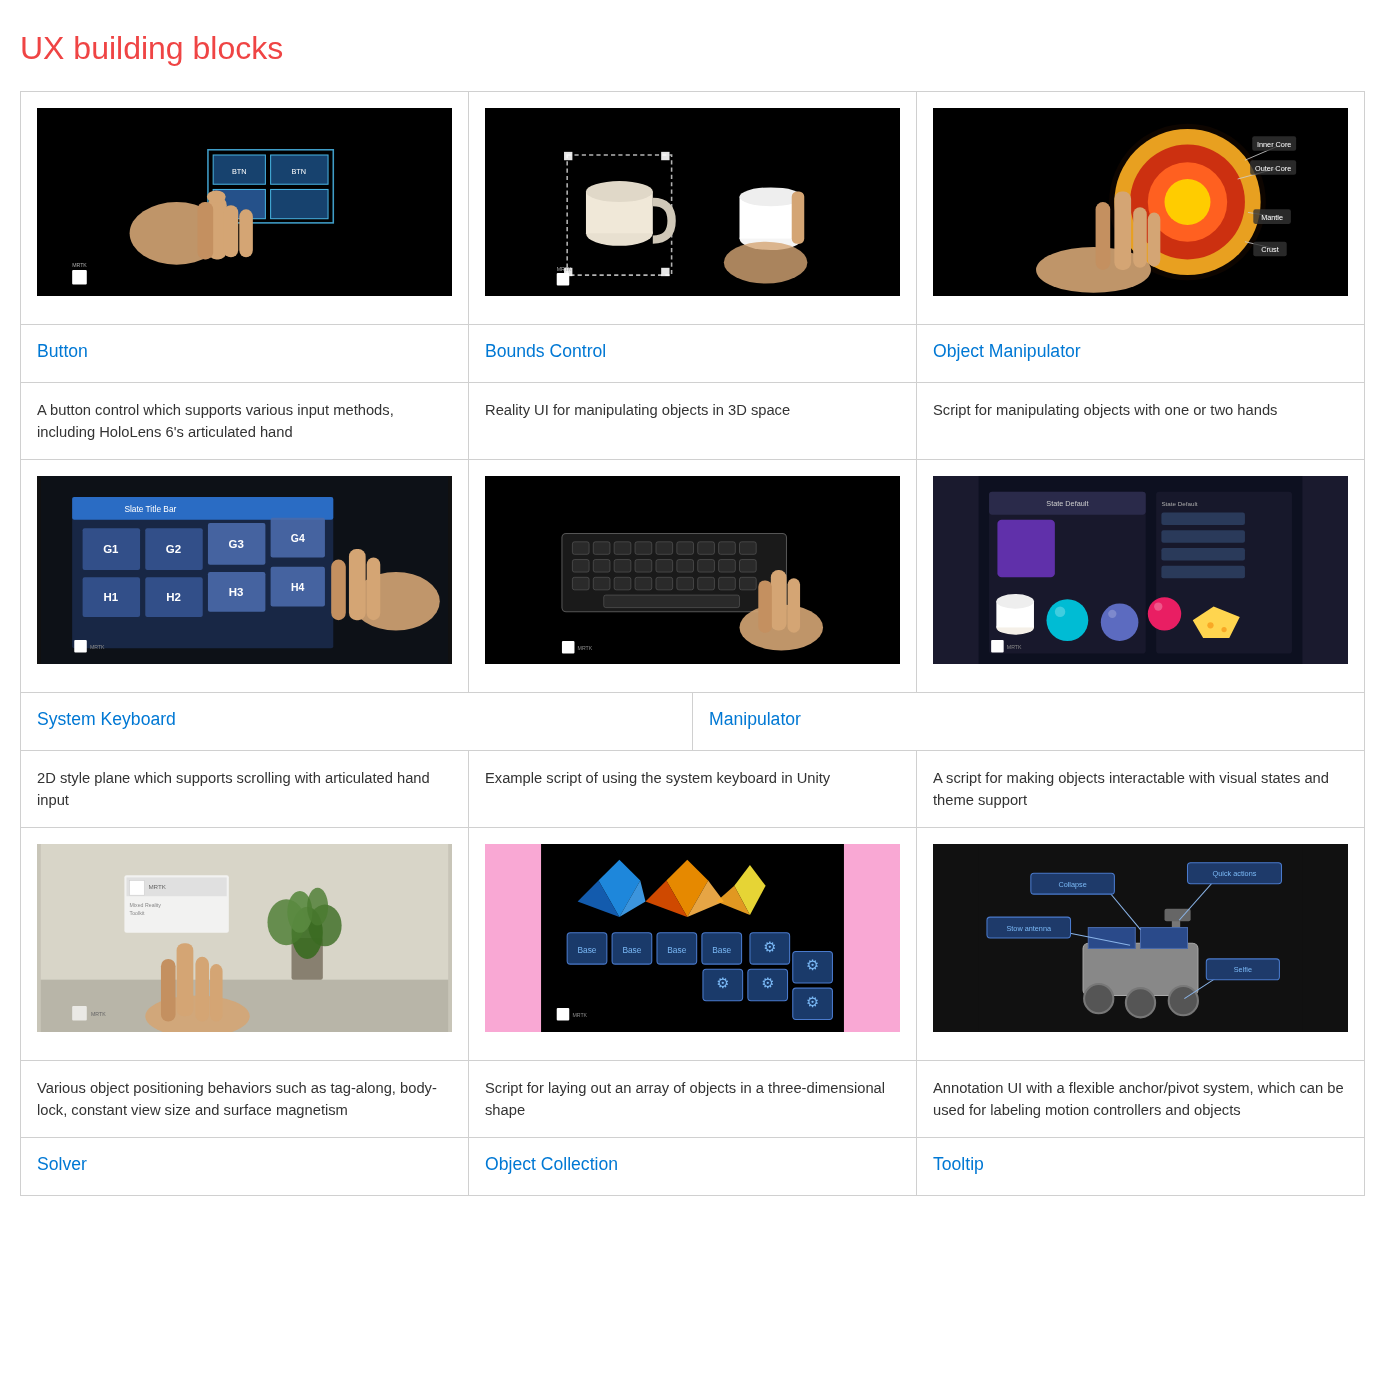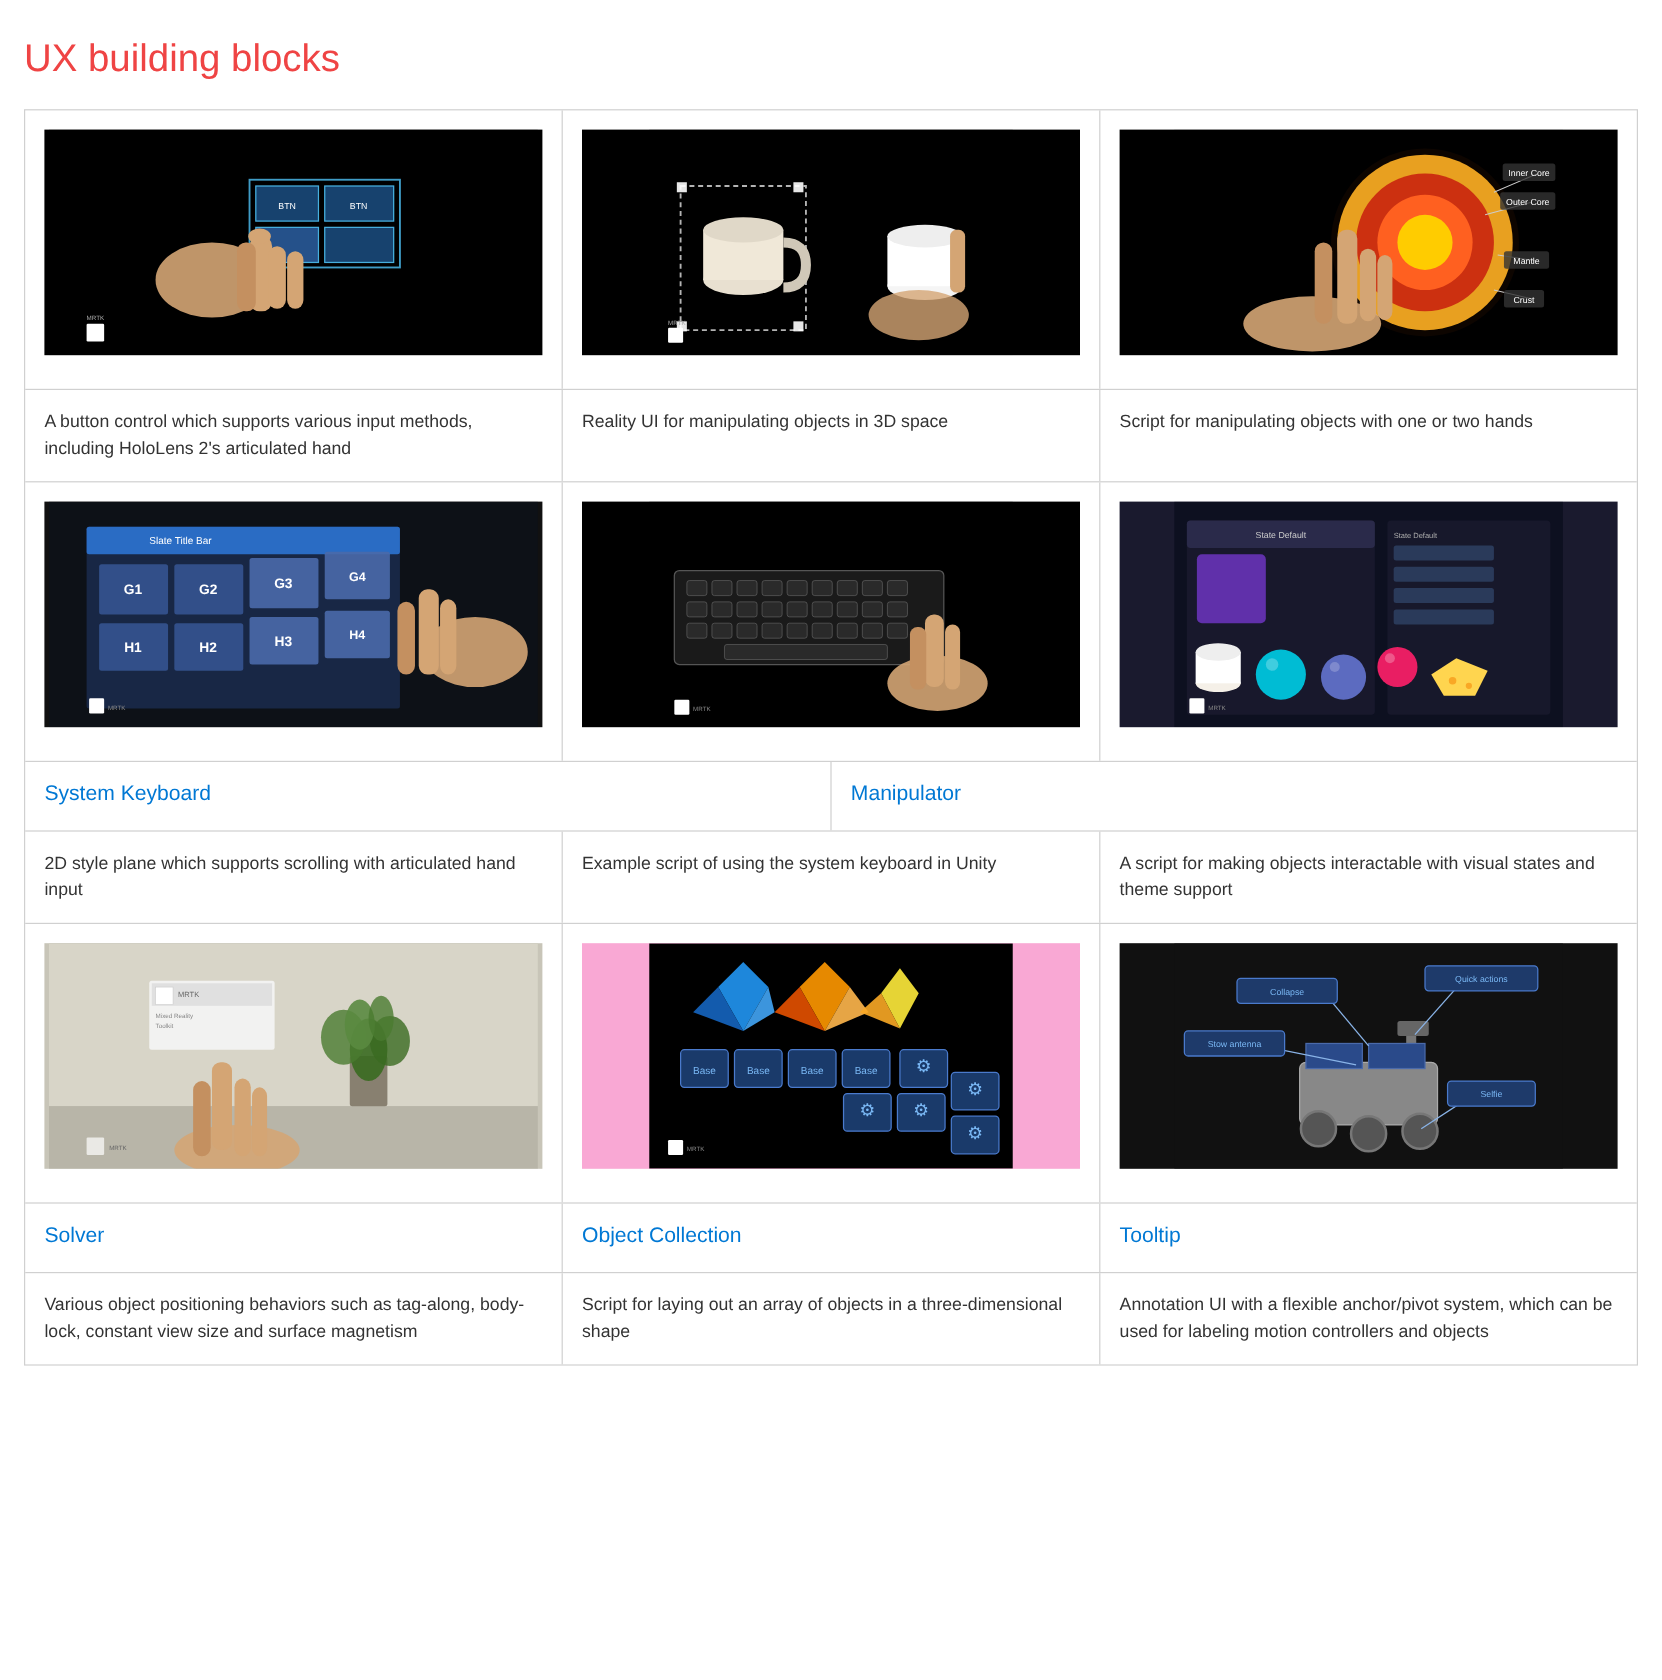--- a/index.html
+++ b/index.html
@@ -196,24 +196,35 @@
           <rect x="148" y="95" width="13" height="58" rx="7" fill="#d4a574"></rect>
           <rect x="162" y="100" width="12" height="52" rx="7" fill="#d4a574"></rect>
 
           <rect x="745" y="158" width="12" height="12" fill="#fff" rx="1"></rect>
         </svg>
         </svg>
       </div>
     </div>
   </div>
 
-
-  <div class="grid-row">
-    <div class="grid-cell">
-      <p class="cell-desc">A button control which supports various input methods, including HoloLens 2's articulated hand</p>
+  <div class="grid-row">
+    <div class="grid-cell">
+      <div class="cell-title">Button</div>
+    </div>
+    <div class="grid-cell">
+      <div class="cell-title">Bounds Control</div>
+    </div>
+    <div class="grid-cell">
+      <div class="cell-title">Object Manipulator</div>
+    </div>
+  </div>
+
+  <div class="grid-row">
+    <div class="grid-cell">
+      <p class="cell-desc">A button control which supports various input methods, including HoloLens 6's articulated hand</p>
     </div>
     <div class="grid-cell">
       <p class="cell-desc">Reality UI for manipulating objects in 3D space</p>
     </div>
     <div class="grid-cell">
       <p class="cell-desc">Script for manipulating objects with one or two hands</p>
     </div>
   </div>
 
   <div class="grid-row">
@@ -483,35 +494,35 @@
           <text x="253" y="123" fill="#7ab8f5" font-size="7" text-anchor="middle">Selfie</text>
 
           <rect x="747" y="158" width="12" height="12" fill="#fff" rx="1"></rect>
         </svg>
       </div>
     </div>
   </div>
 
   <div class="grid-row">
     <div class="grid-cell">
+      <p class="cell-desc">Various object positioning behaviors such as tag-along, body-lock, constant view size and surface magnetism</p>
+    </div>
+    <div class="grid-cell">
+      <p class="cell-desc">Script for laying out an array of objects in a three-dimensional shape</p>
+    </div>
+    <div class="grid-cell">
+      <p class="cell-desc">Annotation UI with a flexible anchor/pivot system, which can be used for labeling motion controllers and objects</p>
+    </div>
+  </div>
+
+  <div class="grid-row">
+    <div class="grid-cell">
       <div class="cell-title">Solver</div>
     </div>
     <div class="grid-cell">
       <div class="cell-title">Object Collection</div>
     </div>
     <div class="grid-cell">
       <div class="cell-title">Tooltip</div>
     </div>
   </div>
 
-  <div class="grid-row">
-    <div class="grid-cell">
-      <p class="cell-desc">Various object positioning behaviors such as tag-along, body-lock, constant view size and surface magnetism</p>
-    </div>
-    <div class="grid-cell">
-      <p class="cell-desc">Script for laying out an array of objects in a three-dimensional shape</p>
-    </div>
-    <div class="grid-cell">
-      <p class="cell-desc">Annotation UI with a flexible anchor/pivot system, which can be used for labeling motion controllers and objects</p>
-    </div>
-  </div>
-
 </div>
 
 </body></html>

